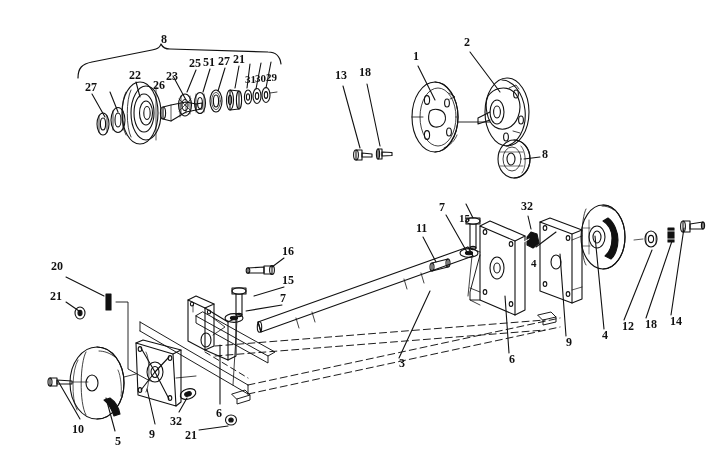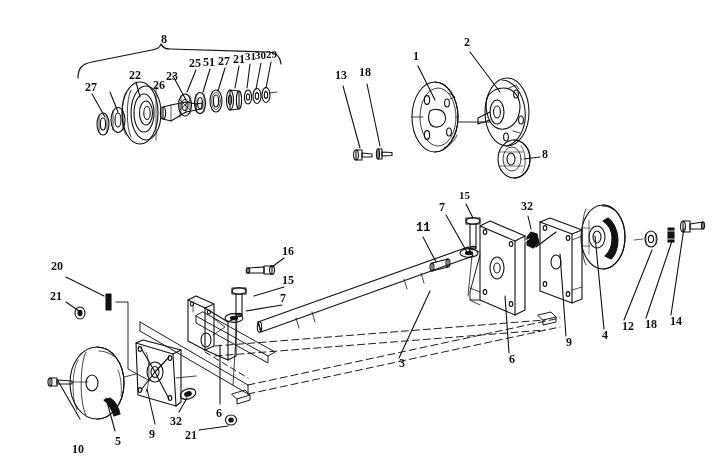--- a/index.html
+++ b/index.html
@@ -13,21 +13,21 @@
   .lbl{
     position:absolute;
     font-family:"Liberation Serif", serif;
     font-size:12px;
     font-weight:700;
     color:#111;
     line-height:1;
     white-space:nowrap;
     letter-spacing:0px;
   }
-  .lbl.sm{font-size:11px;}
+  .lbl.sm{font-size:11px;margin-top:23px;}
 </style>
 </head>
 <body>
 
 <div id="sheet">
 
 <svg width="719" height="458" viewBox="0 0 719 458" xmlns="http://www.w3.org/2000/svg" fill="none" stroke="#111" stroke-width="1.1" stroke-linecap="round" stroke-linejoin="round">
 
   <g>
 
@@ -445,32 +445,32 @@
 
 <div class="lbl" style="left:335px;top:69px;">13</div>
 <div class="lbl" style="left:359px;top:66px;">18</div>
 <div class="lbl" style="left:413px;top:50px;">1</div>
 <div class="lbl" style="left:464px;top:36px;">2</div>
 <div class="lbl" style="left:542px;top:148px;">8</div>
 
 <div class="lbl sm" style="left:459px;top:190px;">15</div>
 <div class="lbl" style="left:439px;top:201px;">7</div>
 <div class="lbl" style="left:521px;top:200px;">32</div>
-<div class="lbl" style="left:416px;top:222px;font-family:Liberation Mono, monospace;">11</div>
+<div class="lbl" style="left:416px;top:222px;">11</div>
 
 <div class="lbl" style="left:282px;top:245px;">16</div>
 <div class="lbl" style="left:282px;top:274px;">15</div>
 <div class="lbl" style="left:280px;top:292px;">7</div>
 
 <div class="lbl" style="left:51px;top:260px;">20</div>
 <div class="lbl" style="left:50px;top:290px;">21</div>
 
 <div class="lbl" style="left:399px;top:357px;">3</div>
 
-<div class="lbl" style="left:72px;top:423px;margin-top:20px;">10</div>
+<div class="lbl" style="left:72px;top:423px;">10</div>
 <div class="lbl" style="left:115px;top:435px;">5</div>
 <div class="lbl" style="left:149px;top:428px;">9</div>
 <div class="lbl" style="left:170px;top:415px;">32</div>
 <div class="lbl" style="left:185px;top:429px;">21</div>
 <div class="lbl" style="left:216px;top:407px;">6</div>
 
 <div class="lbl" style="left:509px;top:353px;">6</div>
 <div class="lbl" style="left:566px;top:336px;">9</div>
 <div class="lbl" style="left:602px;top:329px;">4</div>
 <div class="lbl" style="left:622px;top:320px;">12</div>

